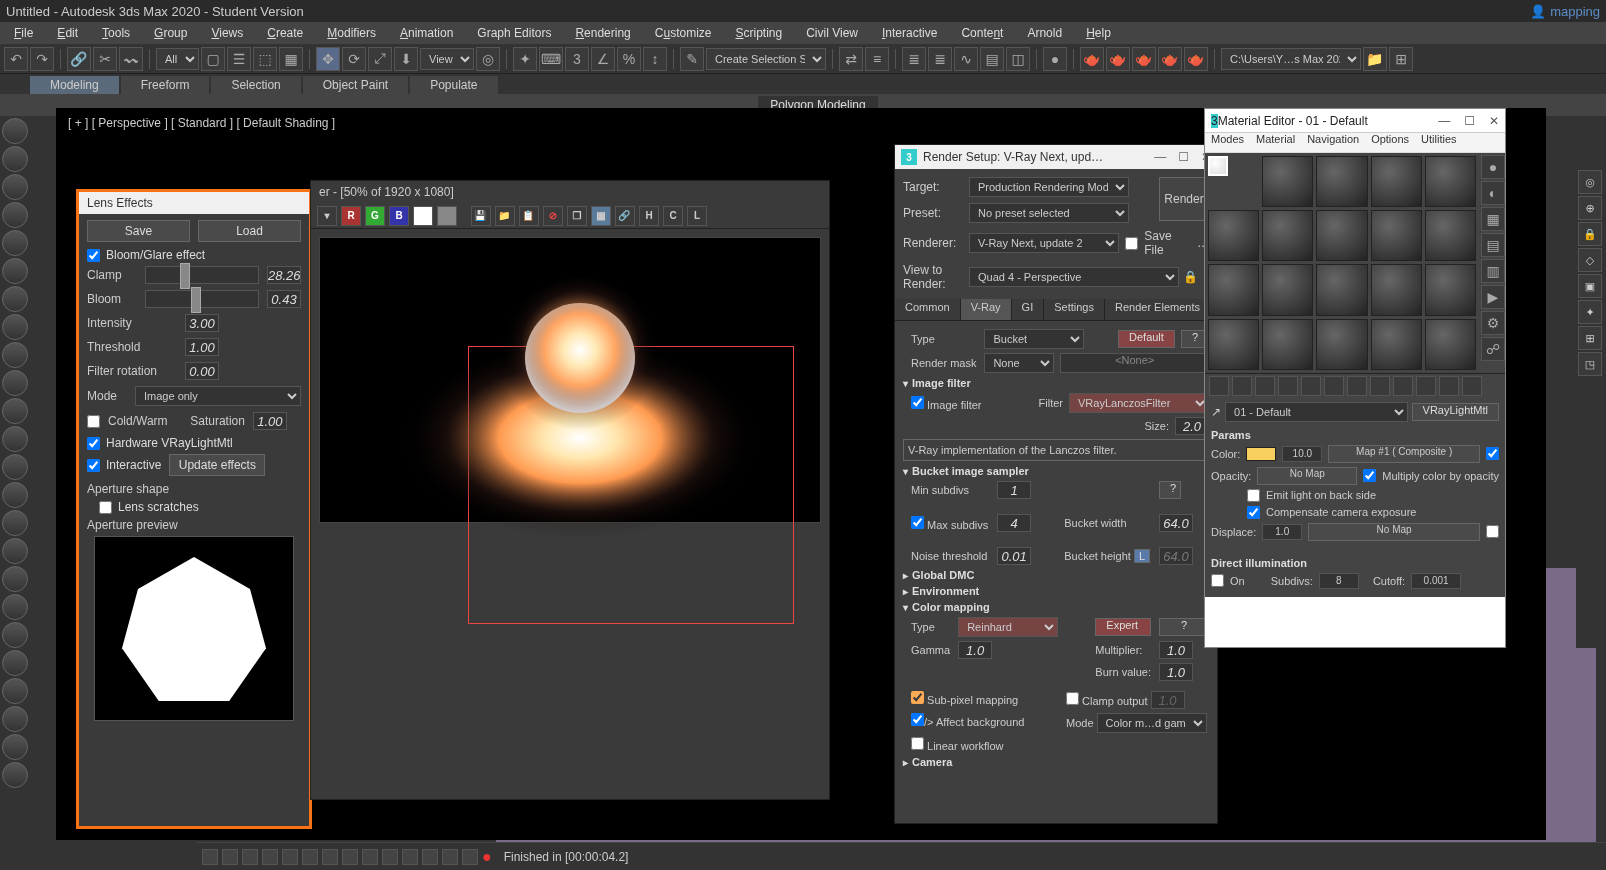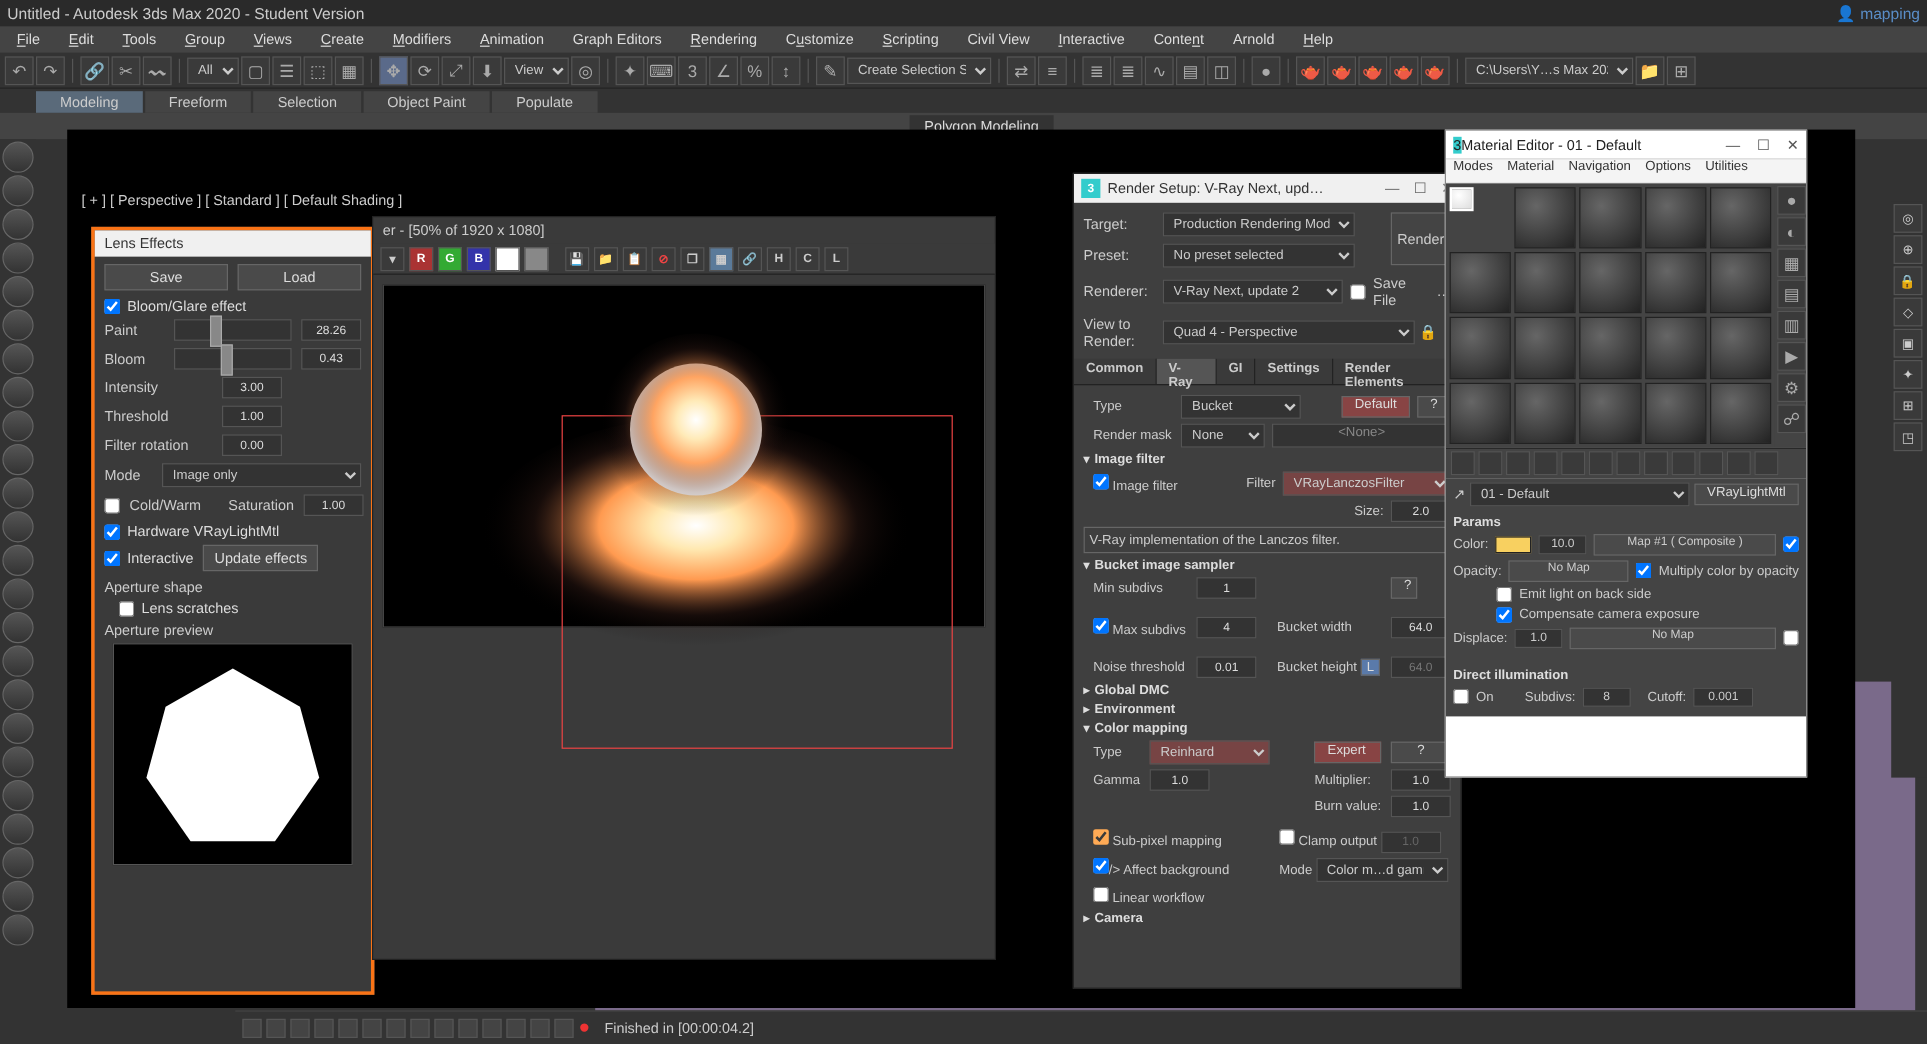--- a/index.html
+++ b/index.html
@@ -16,33 +16,33 @@
 .ribbon { height:20px; background:#333; display:flex; align-items:flex-end; }
 .ribbon-tab { padding:2px 20px; background:#444; color:#ccc; font-size:12px; margin-right:2px; cursor:pointer; }
 .ribbon-tab.active { background:#5a6a7a; }
 .sub-ribbon { height:22px; background:#444; display:flex; align-items:center;justify-content:center; }
 .sub-tab { padding:2px 12px; background:#333; color:#ddd; font-size:12px; }
 .left-tool { position:absolute; left:0; top:116px; width:30px; bottom:0; background:#333; display:flex; flex-direction:column; gap:2px; padding:2px; }
 .left-tool .litem { width:26px; height:26px; background:linear-gradient(#555,#333); border-radius:13px; border:1px solid #666; }
 .right-tool { position:absolute; right:0; top:168px; width:30px; height:480px; background:#333; display:flex; flex-direction:column; gap:2px; padding:2px; }
 .right-tool .ritem { width:24px; height:24px; background:#3a3a3a; border:1px solid #555; display:flex; align-items:center; justify-content:center; font-size:11px; }
 .viewport { position:absolute; left:56px; top:108px; right:60px; bottom:30px; background:#000; }
-.vp-label { position:absolute; left:6px; top:6px; color:#ccc; font-size:12px; padding:2px 6px; cursor:pointer;margin-top:44px; }
+.vp-label { position:absolute; left:6px; top:6px; color:#ccc; font-size:12px; padding:2px 6px; cursor:pointer; }
 .timeline { position:absolute; left:196px; bottom:0; right:0; height:28px; background:#333; display:flex; align-items:center; gap:4px; padding:0 6px; border-top:1px solid #444; }
 .tl-icon { width:16px; height:16px; background:#444; border:1px solid #555; }
 .tl-text { color:#ccc; font-size:12px; margin-left:8px; }
 
 .lens-panel { position:absolute; left:76px; top:157px; width:236px; height:640px; background:#444; border:3px solid #f97316;margin-top:32px; }
 .lens-hdr { height:22px; background:#f0f0f0; color:#333; display:flex; align-items:center; padding:0 8px; font-size:12px; }
 .lens-body { padding:6px 8px; background:#3a3a3a; height:calc(100% - 22px); overflow:hidden; position:relative; }
 .lens-row { display:flex; gap:8px; margin-bottom:6px; align-items:center; }
 .lens-btn { flex:1; height:22px; background:#4a4a4a; border:1px solid #666; color:#ddd; font-size:12px; display:flex; align-items:center; justify-content:center; cursor:pointer; }
 .lens-chk { display:flex; align-items:center; gap:6px; font-size:12px; color:#ddd; margin:4px 0; }
 .lens-chk input { width:13px; height:13px; }
-.spin { width:50px; height:18px; background:#333; border:1px solid #555; color:#ddd; font-size:10px; text-align:center; }
+.spin { width:34px; height:18px; background:#333; border:1px solid #555; color:#ddd; font-size:13px; text-align:center;font-style:italic; }
 .slider { flex:1; height:18px; background:#333; border:1px solid #555; position:relative; }
 .slider::after { content:""; position:absolute; top:-4px; left:30%; width:8px; height:24px; background:#888; border:1px solid #aaa; }
 .slider2::after { left:40%; }
 .sel { height:20px; background:#333; border:1px solid #555; color:#ccc; font-size:11px; padding:0 4px; flex:1; cursor:pointer; }
 .aperture { width:200px; height:185px; background:#000; margin:4px auto; border:1px solid #555; display:flex; align-items:center; justify-content:center; }
 
 .vfb { position:absolute; left:310px; top:180px; width:520px; height:620px; background:#3a3a3a; border:1px solid #222; }
 .vfb-title { height:22px; color:#ccc; padding:0 8px; display:flex; align-items:center; font-size:12px; }
 .vfb-tb { height:26px; background:#3a3a3a; display:flex; align-items:center; gap:4px; padding:0 6px; border-bottom:1px solid #222; }
 .vfb-tb .ico { width:20px; height:20px; border:1px solid #555; display:flex; align-items:center; justify-content:center; font-size:10px; font-weight:bold; }
@@ -51,21 +51,21 @@
 .glow { width:420px; height:300px; position:absolute; left:50px; top:0; }
 
 .render-setup { position:absolute; left:894px; top:144px; width:324px; height:680px; background:#3f3f3f; border:1px solid #222; }
 .win-hdr { height:24px; background:#f0f0f0; display:flex; align-items:center; padding:0 6px; font-size:12px; color:#333; }
 .win-hdr .win-icon { width:16px; height:16px; background:#3cc; margin-right:6px; display:flex; align-items:center; justify-content:center; font-size:10px; font-weight:bold; color:#fff; }
 .win-hdr .win-ctrls { margin-left:auto; display:flex; gap:12px; color:#666; cursor:pointer; }
 .rs-top { padding:8px; display:grid; grid-template-columns:60px 1fr; gap:6px; font-size:12px; color:#ccc; align-items:center; position:relative; }
 .rs-drop { height:20px; background:#333; border:1px solid #555; color:#ccc; padding:0 4px; font-size:11px; cursor:pointer; }
 .rs-render-btn { position:absolute; right:8px; top:8px; width:50px; height:44px; background:#444; border:1px solid #666; display:flex; align-items:center; justify-content:center; font-size:12px; cursor:pointer; }
 .rs-tabs { height:22px; background:#3a3a3a; display:flex; border-bottom:1px solid #222; }
-.rs-tab { padding:2px 10px; font-size:11px; color:#ccc; border-right:1px solid #222; cursor:pointer;font-weight:bold; }
+.rs-tab { padding:2px 10px; font-size:11px; color:#ccc; border-right:1px solid #222; cursor:pointer; }
 .rs-tab.active { background:#555; }
 .rs-content { padding:4px 8px; font-size:11px; color:#ccc; overflow:auto; height:520px; }
 .rs-section { margin:4px 0; font-weight:bold; color:#ddd; display:flex; align-items:center; cursor:pointer; }
 .rs-section::before { content:"▸"; margin-right:4px; font-size:10px; }
 .rs-section.open::before { content:"▾"; }
 .rs-grid { display:grid; grid-template-columns:auto 1fr; gap:4px 8px; align-items:center; margin:4px 0; padding-left:8px; }
 .rs-btn { height:18px; background:#4a4a4a; border:1px solid #666; padding:0 10px; font-size:11px; color:#ddd; cursor:pointer; }
 .rs-btn.red { background:#844; }
 .note { border:1px solid #666; padding:4px; font-size:11px; color:#ccc; margin:4px 0; }
 
@@ -220,21 +220,21 @@
   <div class="lens-body">
     <div class="lens-row">
       <div class="lens-btn">Save</div>
       <div class="lens-btn">Load</div>
     </div>
     <label class="lens-chk">
         <input type="checkbox" checked="" style="">
         <span>Bloom/Glare effect</span>
       </label>
     <div class="lens-row">
-        <span style="width:50px">Paint</span>
+        <span style="width:50px">Clamp</span>
         <div class="slider"></div>
         <input class="spin" value="28.26" style="">
       </div>
     <div class="lens-row">
         <span style="width:50px">Bloom</span>
         <div class="slider slider2"></div>
         <input class="spin" value="0.43" style="">
       </div>
     <div class="lens-row">
         <span style="width:90px">Intensity</span>

